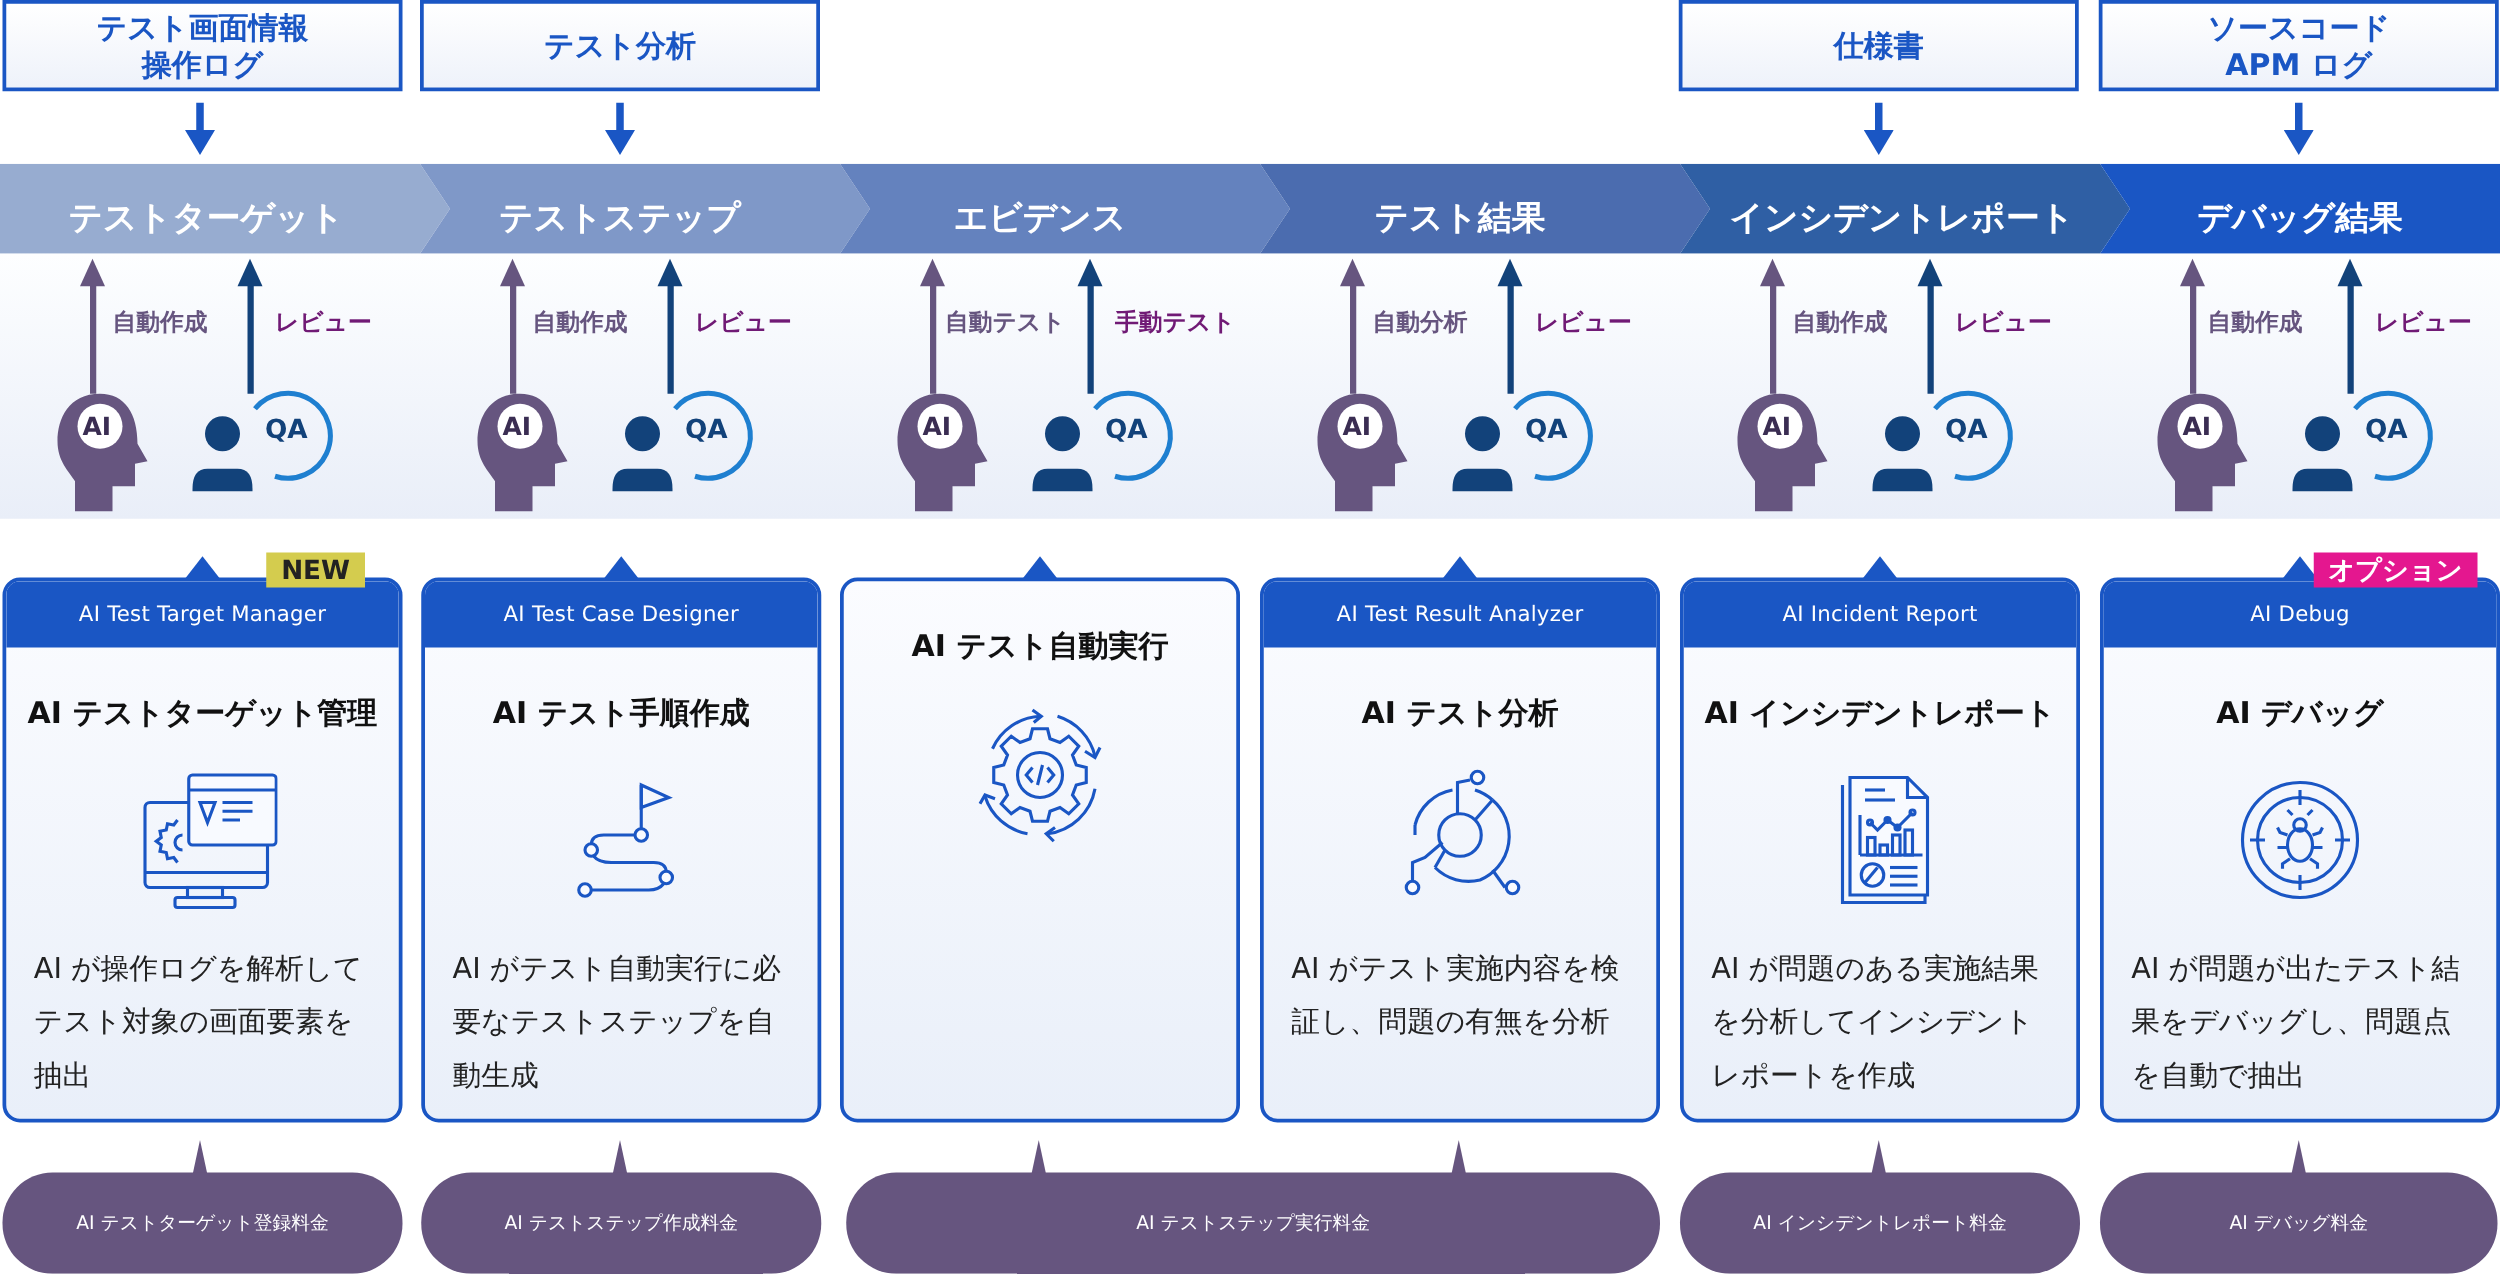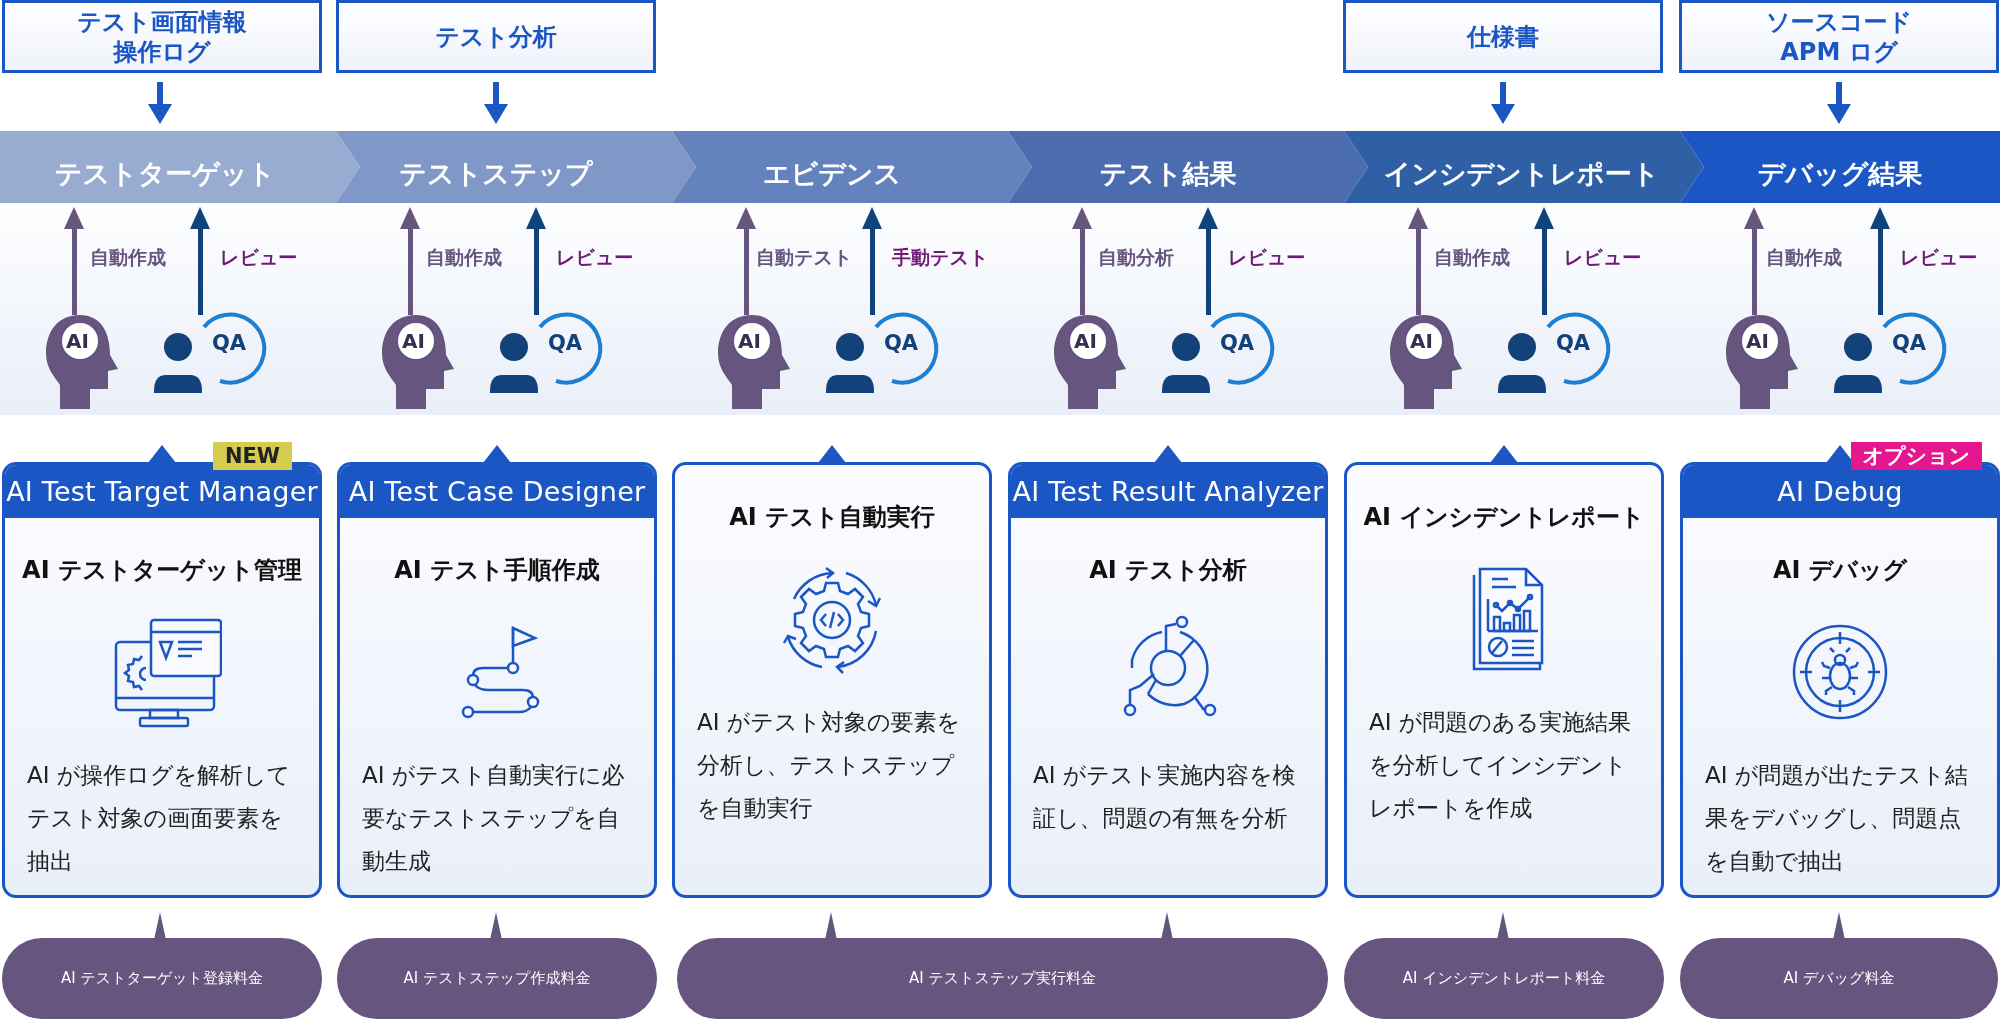--- a/index.html
+++ b/index.html
@@ -27,21 +27,21 @@
   .arrow-label { position: absolute; top: 42px; font-size: 19px; font-weight: bold; }
   .arrow-label.ai { color: #66557f; }
   .arrow-label.qa { color: #701a75; }
 
   .card { position: absolute; top: 462px; width: 320px; height: 436px; }
   .card-frame {
     position: absolute; inset: 0; border: 3px solid #1a56c4; border-radius: 14px;
     background: linear-gradient(#fbfcff, #e9eff9); overflow: hidden;
   }
   .card-header {
-    height: 53px; background: #1a56c4; color: #ffffff; font-size: 27px;
+    height: 53px; background: #1a56c4; color: #ffffff; font-size: 17px;
     display: flex; align-items: center; justify-content: center; white-space: nowrap;
     letter-spacing: 0.2px;
   }
   .card-notch { position: absolute; top: -17px; left: 50%; margin-left: -14px; width: 0; height: 0;
     border-left: 14px solid transparent; border-right: 14px solid transparent; border-bottom: 18px solid #1a56c4; }
   .card-title { text-align: center; font-weight: bold; font-size: 24px; color: #111111; margin-top: 36px; white-space: nowrap; }
   .card-icon { display: block; margin: 26px auto 0; width: 120px; height: 120px; }
   .card-desc { padding: 0 18px 0 22px; margin-top: 22px; font-size: 23px; line-height: 43px; color: #222222; }
 
   .badge { position: absolute; top: -20px; height: 28px; padding: 0 12px; font-size: 21px; font-weight: bold;
@@ -262,21 +262,20 @@
       <path d="M54,55 L49,61 L54,67 M66,55 L71,61 L66,67 M62,53 L58,69"></path>
       <path d="M22,40 A44,44 0 0 1 60,14"></path>
         <polyline points="54,9 61,14 55,19"></polyline>
       <path d="M74,14 A44,44 0 0 1 104,46"></path>
         <polyline points="96,42 104,47 108,39"></polyline>
       <path d="M104,72 A44,44 0 0 1 66,108"></path>
         <polyline points="72,103 65,108 71,114"></polyline>
       <path d="M50,108 A44,44 0 0 1 16,78"></path>
         <polyline points="12,84 16,77 24,80"></polyline>
     </svg>
-    <div class="card-desc">AI がテスト対象の要素を分析し、テストステップを自動実行</div>
   </div>
 </div>
 
 <div class="card" style="left:1008px;text-decoration:underline;">
   <div class="card-notch"></div>
   <div class="card-frame">
     <div class="card-header">AI Test Result Analyzer</div>
     <div class="card-title">AI テスト分析</div>
     <svg class="card-icon" viewBox="0 0 120 120" fill="none" stroke="#1a56c4" stroke-width="2.5">
       <circle cx="60" cy="56" r="17"></circle>
@@ -293,20 +292,21 @@
       <polyline points="86,84 96,98"></polyline>
         <circle cx="102" cy="98" r="5" fill="#f8faff"></circle>
     </svg>
     <div class="card-desc">AI がテスト実施内容を検証し、問題の有無を分析</div>
   </div>
 </div>
 
 <div class="card" style="left:1344px;">
   <div class="card-notch"></div>
   <div class="card-frame">
+    <div class="card-header">AI Incident Report</div>
     <div class="card-title">AI インシデントレポート</div>
     <svg class="card-icon" viewBox="0 0 120 120" fill="none" stroke="#1a56c4" stroke-width="2.5">
       <path d="M30,16 L30,110 L96,110 L96,104"></path>
       <path d="M36,10 L82,10 L98,26 L98,104 L36,104 Z" fill="#f8faff"></path>
       <polyline points="82,10 82,26 98,26"></polyline>
       <line x1="48" y1="20" x2="64" y2="20"></line>
         <line x1="48" y1="28" x2="72" y2="28"></line>
       <line x1="44" y1="40" x2="44" y2="72"></line>
         <line x1="44" y1="72" x2="94" y2="72"></line>
       <rect x="50" y="58" width="6" height="14"></rect>

